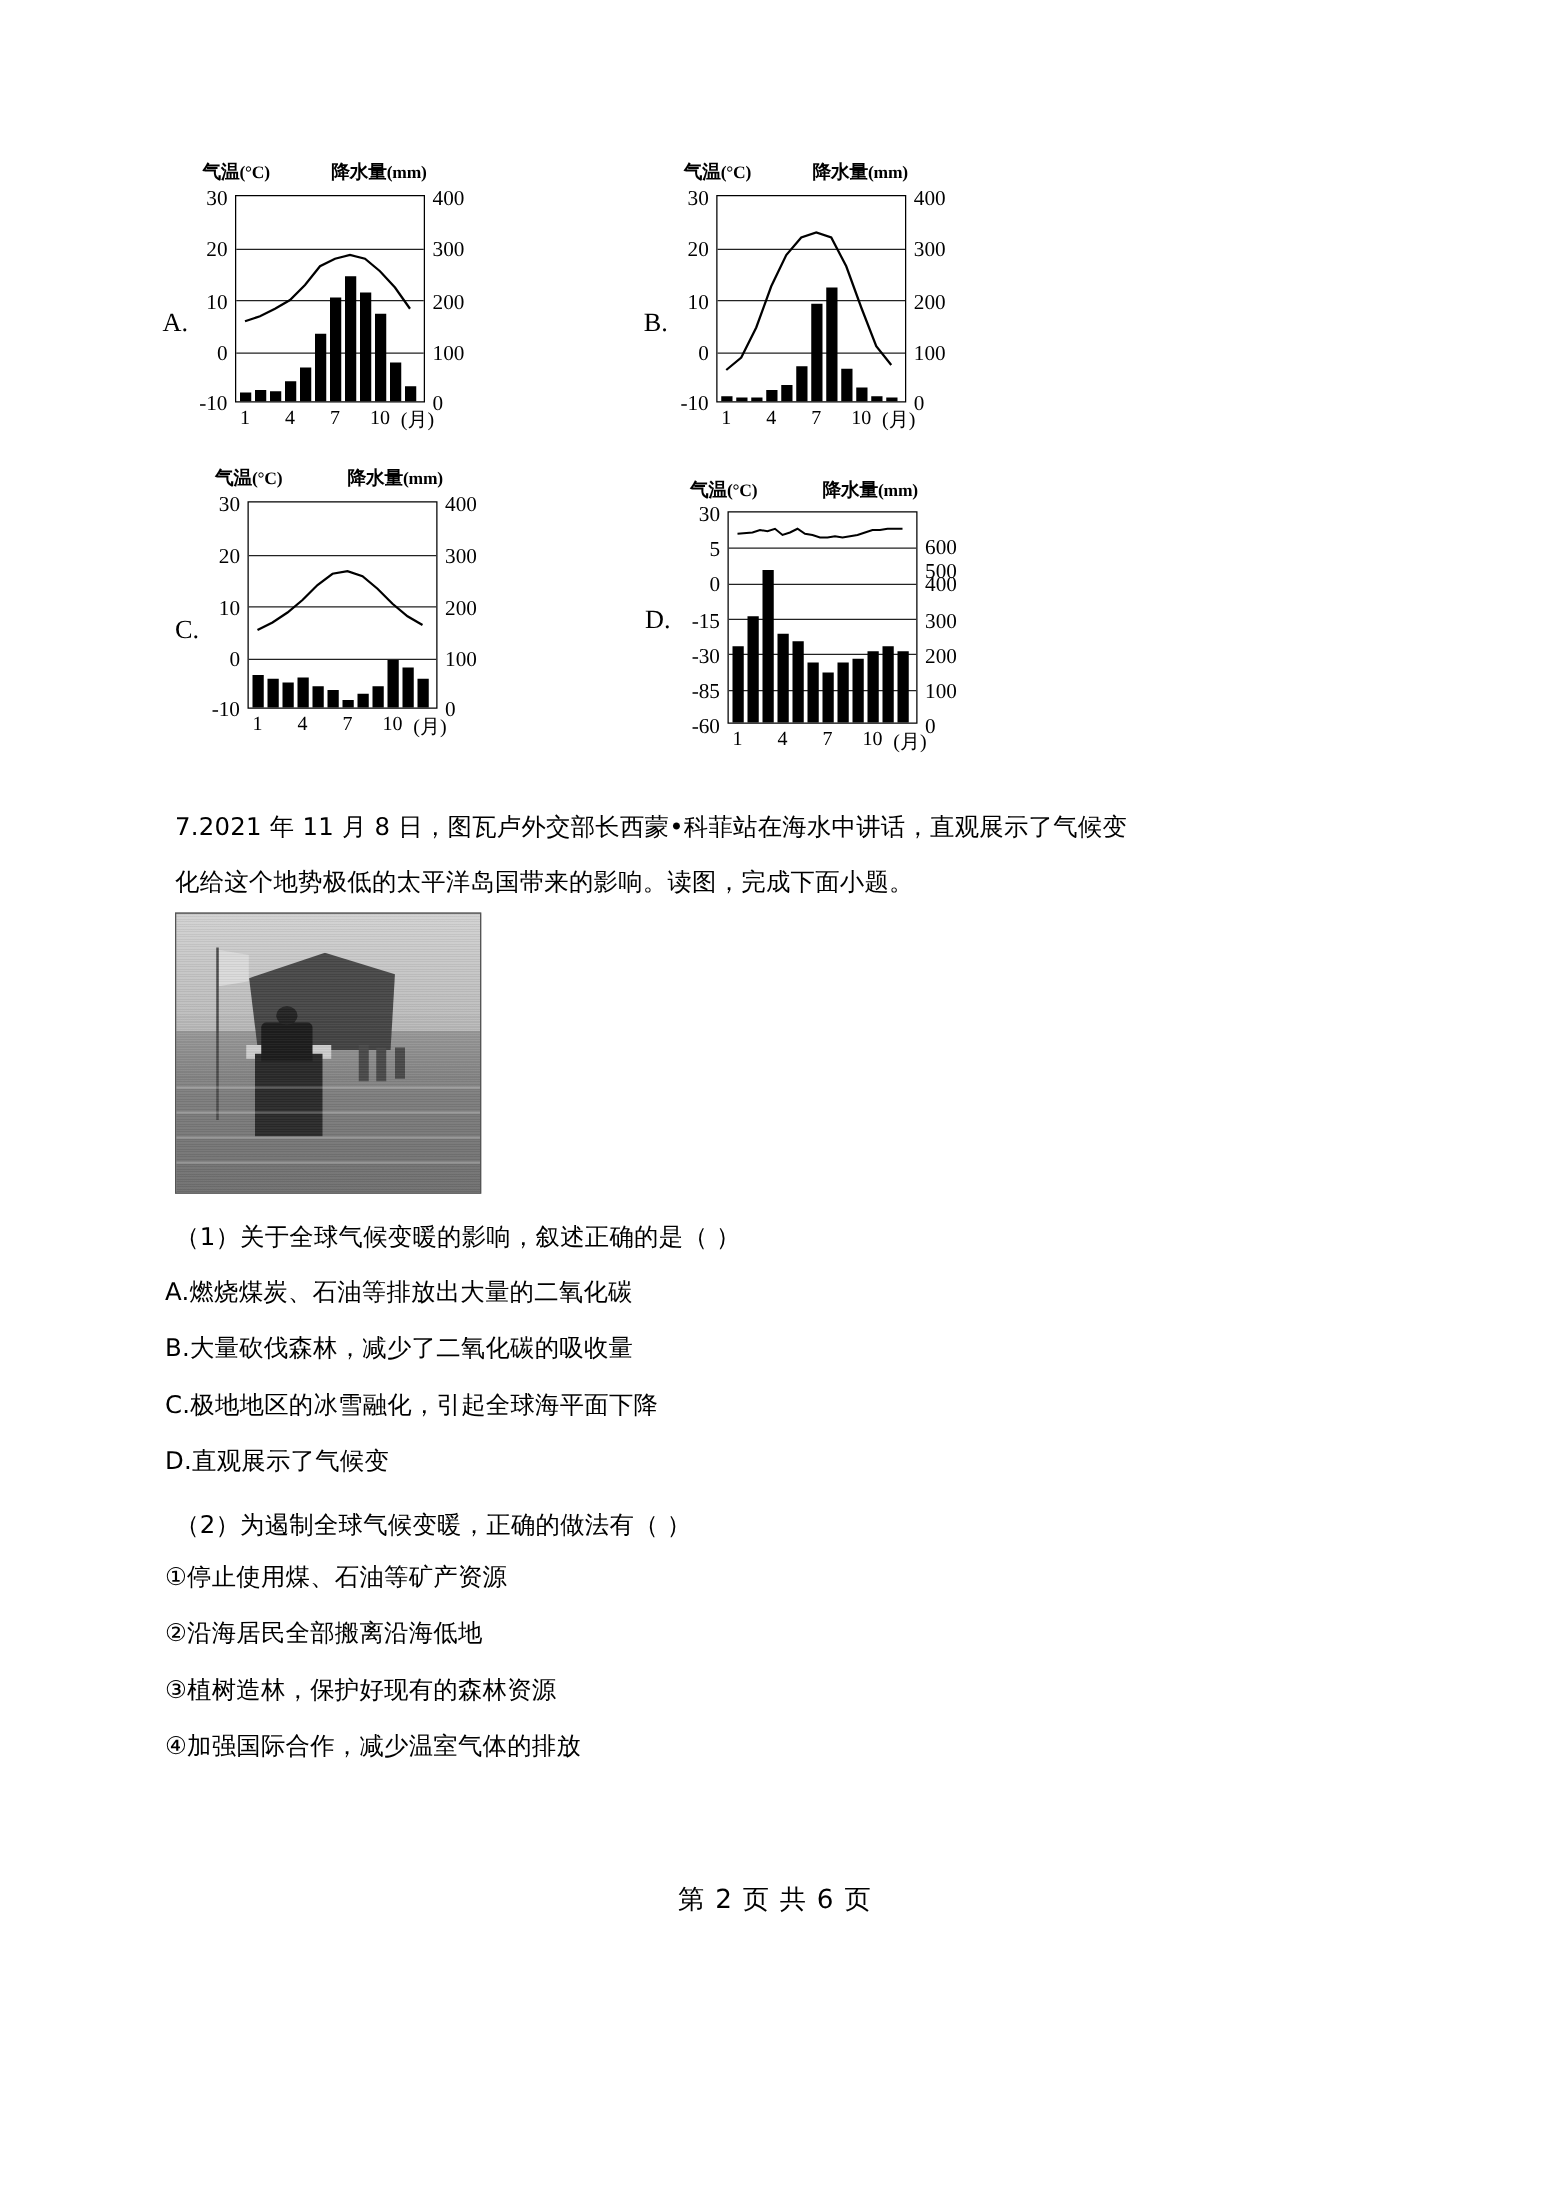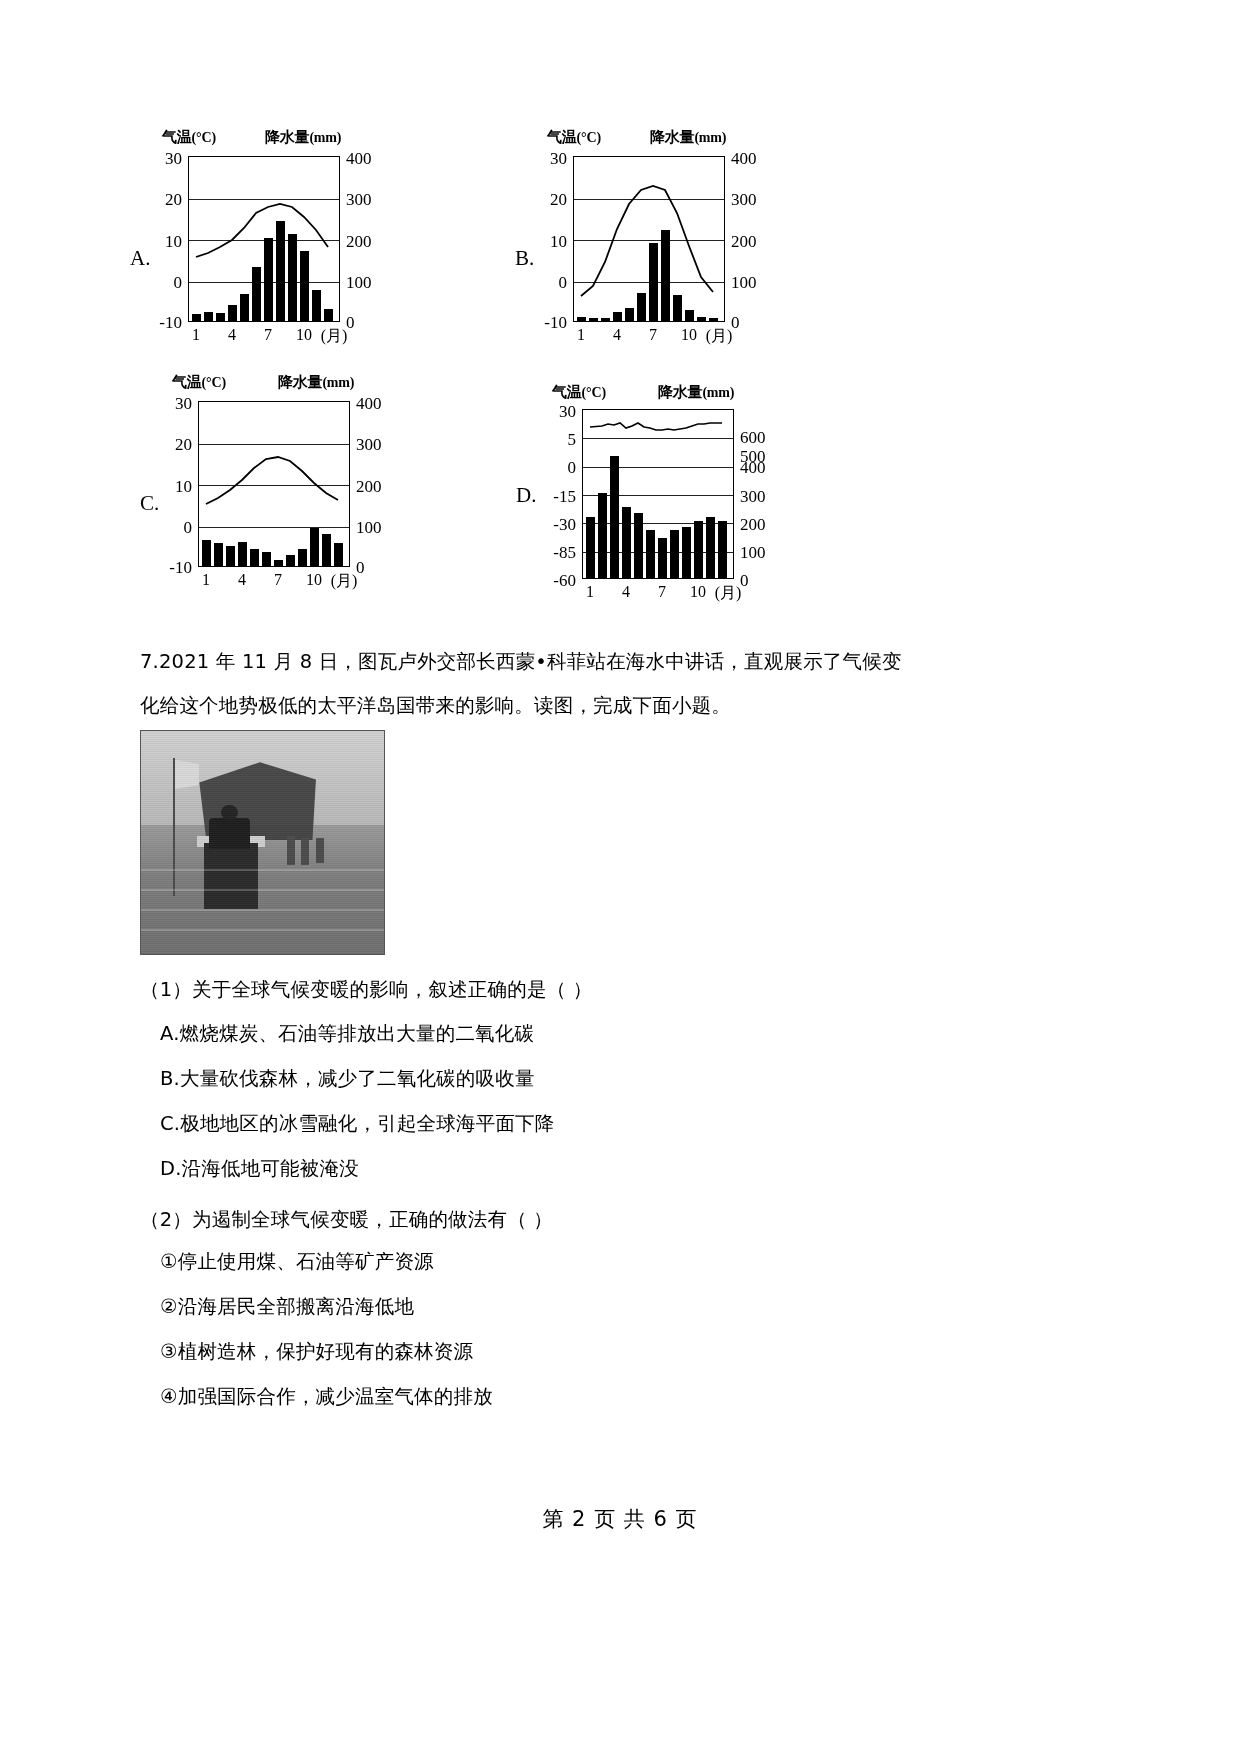--- a/index.html
+++ b/index.html
@@ -99,21 +99,21 @@
     left: 140px;
     width: 960px;
     font-family: "DejaVu Sans", "Liberation Sans", sans-serif;
     font-size: 19.5px;
     line-height: 2.0;
     letter-spacing: 0.2px;
   }
 
   .opt {
     position: absolute;
-    left: 160px;
+    left: 132px;
     font-family: "DejaVu Sans", "Liberation Sans", sans-serif;
     font-size: 19.5px;
     letter-spacing: 0.2px;
     white-space: nowrap;
   }
 
   
   .photo {
     position: absolute;
     left: 140px;
@@ -418,21 +418,21 @@
   <div class="ripple" style="top:71%;"></div>
   <div class="ripple" style="top:80%;"></div>
   <div class="ripple" style="top:89%;"></div>
   <div class="grain"></div>
 </div>
 
 <div class="qstem" style="top:970px;">（1）关于全球气候变暖的影响，叙述正确的是（   ）</div>
 <div class="opt" style="top:1020px;">A.燃烧煤炭、石油等排放出大量的二氧化碳</div>
 <div class="opt" style="top:1065px;">B.大量砍伐森林，减少了二氧化碳的吸收量</div>
 <div class="opt" style="top:1110px;">C.极地地区的冰雪融化，引起全球海平面下降</div>
-<div class="opt" style="top:1155px;">D.沿海低地可能被淹没</div>
+<div class="opt" style="top:1155px;">D.直观展示了气候变</div>
 
 <div class="qstem" style="top:1200px;">（2）为遏制全球气候变暖，正确的做法有（   ）</div>
 <div class="opt" style="top:1248px;">①停止使用煤、石油等矿产资源</div>
 <div class="opt" style="top:1293px;">②沿海居民全部搬离沿海低地</div>
 <div class="opt" style="top:1338px;">③植树造林，保护好现有的森林资源</div>
 <div class="opt" style="top:1383px;">④加强国际合作，减少温室气体的排放</div>
 
 <div class="footer">第 2 页 共 6 页</div>
 
 </body></html>

